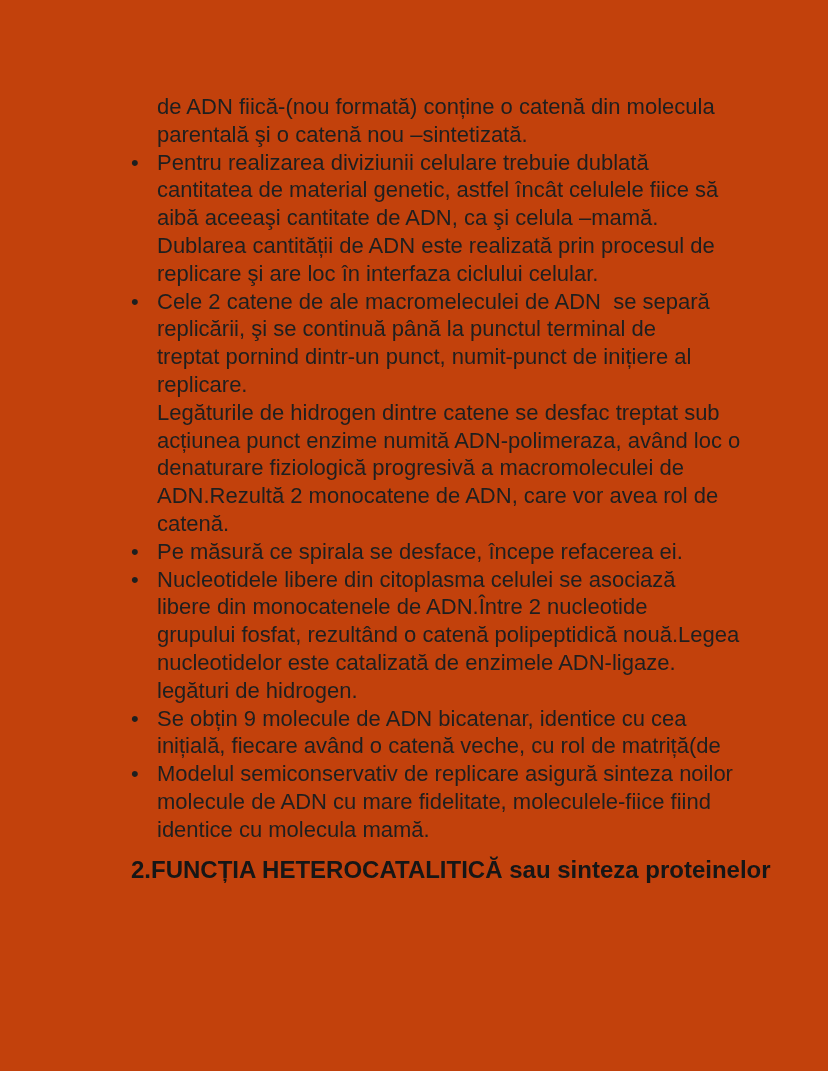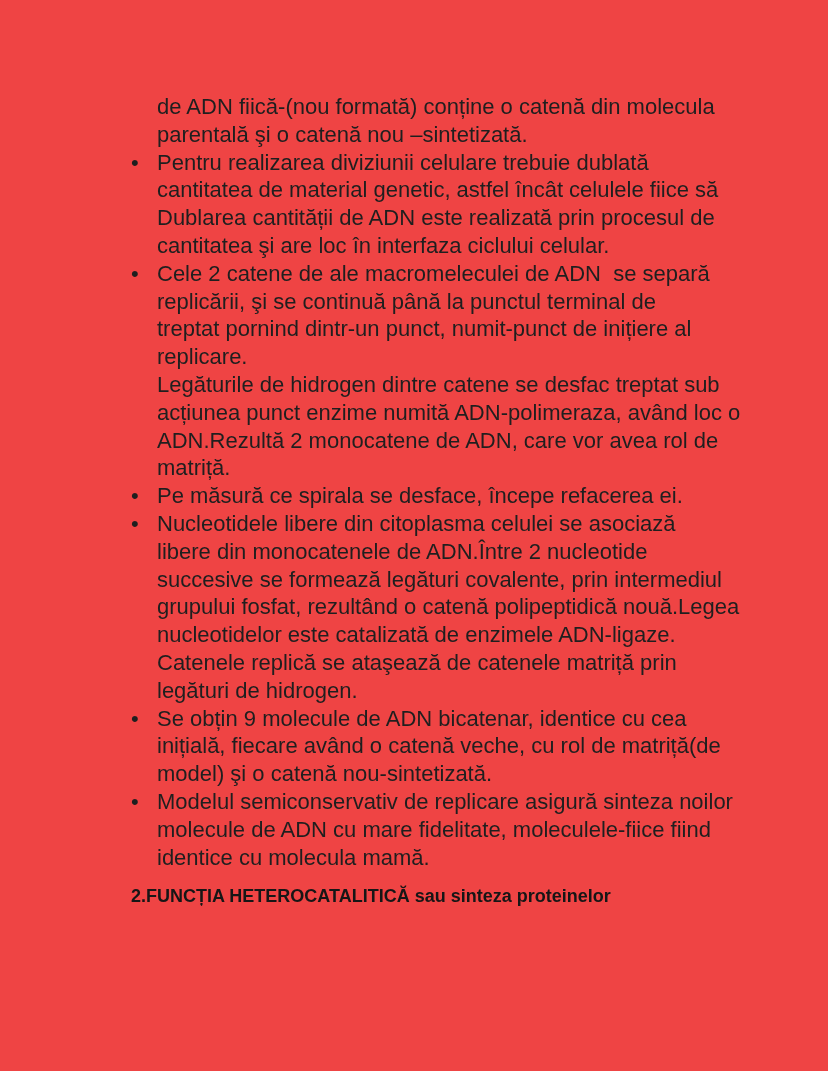--- a/index.html
+++ b/index.html
@@ -4,21 +4,21 @@
 <style>
   html, body {
     margin: 0;
     padding: 0;
     background: #ffffff;
   }
   .page {
     position: relative;
     width: 828px;
     height: 1071px;
-    background: #ef4444;
+    background: #c2410c;
     color: #1f1f1f;
     font-family: "Liberation Sans", sans-serif;
     overflow: hidden;
   }
   .content {
     position: absolute;
     left: 131px;
     top: 93px;
     width: 640px;
   }
@@ -31,57 +31,56 @@
   .marker {
     flex: 0 0 26px;
     width: 26px;
     text-align: left;
   }
   .line-text {
     flex: 1 1 auto;
   }
   .heading {
     margin-top: 10px;
-    font-size: 18px;
+    font-size: 24px;
     line-height: 31px;
     font-weight: bold;
     white-space: pre;
     color: #161616;
   }
 </style>
 </head>
 <body>
 
 <div class="page">
   <div class="content">
     <div id="lines-container">
         <div class="line"><span class="marker"></span><span class="line-text">de ADN fiică-(nou formată) conține o catenă din molecula</span></div>
         <div class="line"><span class="marker"></span><span class="line-text">parentală şi o catenă nou –sintetizată.</span></div>
         <div class="line"><span class="marker">•</span><span class="line-text">Pentru realizarea diviziunii celulare trebuie dublată</span></div>
         <div class="line"><span class="marker"></span><span class="line-text">cantitatea de material genetic, astfel încât celulele fiice să</span></div>
+        <div class="line"><span class="marker"></span><span class="line-text">aibă aceeaşi cantitate de ADN, ca şi celula –mamă.</span></div>
         <div class="line"><span class="marker"></span><span class="line-text">Dublarea cantității de ADN este realizată prin procesul de</span></div>
-        <div class="line"><span class="marker"></span><span class="line-text">cantitatea şi are loc în interfaza ciclului celular.</span></div>
+        <div class="line"><span class="marker"></span><span class="line-text">replicare şi are loc în interfaza ciclului celular.</span></div>
         <div class="line"><span class="marker">•</span><span class="line-text">Cele 2 catene de ale macromeleculei de ADN  se separă</span></div>
         <div class="line"><span class="marker"></span><span class="line-text">replicării, şi se continuă până la punctul terminal de</span></div>
         <div class="line"><span class="marker"></span><span class="line-text">treptat pornind dintr-un punct, numit-punct de inițiere al</span></div>
         <div class="line"><span class="marker"></span><span class="line-text">replicare.</span></div>
         <div class="line"><span class="marker"></span><span class="line-text">Legăturile de hidrogen dintre catene se desfac treptat sub</span></div>
         <div class="line"><span class="marker"></span><span class="line-text">acțiunea punct enzime numită ADN-polimeraza, având loc o</span></div>
+        <div class="line"><span class="marker"></span><span class="line-text">denaturare fiziologică progresivă a macromoleculei de</span></div>
         <div class="line"><span class="marker"></span><span class="line-text">ADN.Rezultă 2 monocatene de ADN, care vor avea rol de</span></div>
-        <div class="line"><span class="marker"></span><span class="line-text">matriță.</span></div>
+        <div class="line"><span class="marker"></span><span class="line-text">catenă.</span></div>
         <div class="line"><span class="marker">•</span><span class="line-text">Pe măsură ce spirala se desface, începe refacerea ei.</span></div>
         <div class="line"><span class="marker">•</span><span class="line-text">Nucleotidele libere din citoplasma celulei se asociază</span></div>
         <div class="line"><span class="marker"></span><span class="line-text">libere din monocatenele de ADN.Între 2 nucleotide</span></div>
-        <div class="line"><span class="marker"></span><span class="line-text">succesive se formează legături covalente, prin intermediul</span></div>
         <div class="line"><span class="marker"></span><span class="line-text">grupului fosfat, rezultând o catenă polipeptidică nouă.Legea</span></div>
         <div class="line"><span class="marker"></span><span class="line-text">nucleotidelor este catalizată de enzimele ADN-ligaze.</span></div>
-        <div class="line"><span class="marker"></span><span class="line-text">Catenele replică se ataşează de catenele matriță prin</span></div>
         <div class="line"><span class="marker"></span><span class="line-text">legături de hidrogen.</span></div>
         <div class="line"><span class="marker">•</span><span class="line-text">Se obțin 9 molecule de ADN bicatenar, identice cu cea</span></div>
         <div class="line"><span class="marker"></span><span class="line-text">inițială, fiecare având o catenă veche, cu rol de matriță(de</span></div>
-        <div class="line"><span class="marker"></span><span class="line-text">model) şi o catenă nou-sintetizată.</span></div>
         <div class="line"><span class="marker">•</span><span class="line-text">Modelul semiconservativ de replicare asigură sinteza noilor</span></div>
         <div class="line"><span class="marker"></span><span class="line-text">molecule de ADN cu mare fidelitate, moleculele-fiice fiind</span></div>
         <div class="line"><span class="marker"></span><span class="line-text">identice cu molecula mamă.</span></div>
       </div>
     <div class="heading">2.FUNCȚIA HETEROCATALITICĂ sau sinteza proteinelor</div>
   </div>
 </div>
 
 </body></html>

